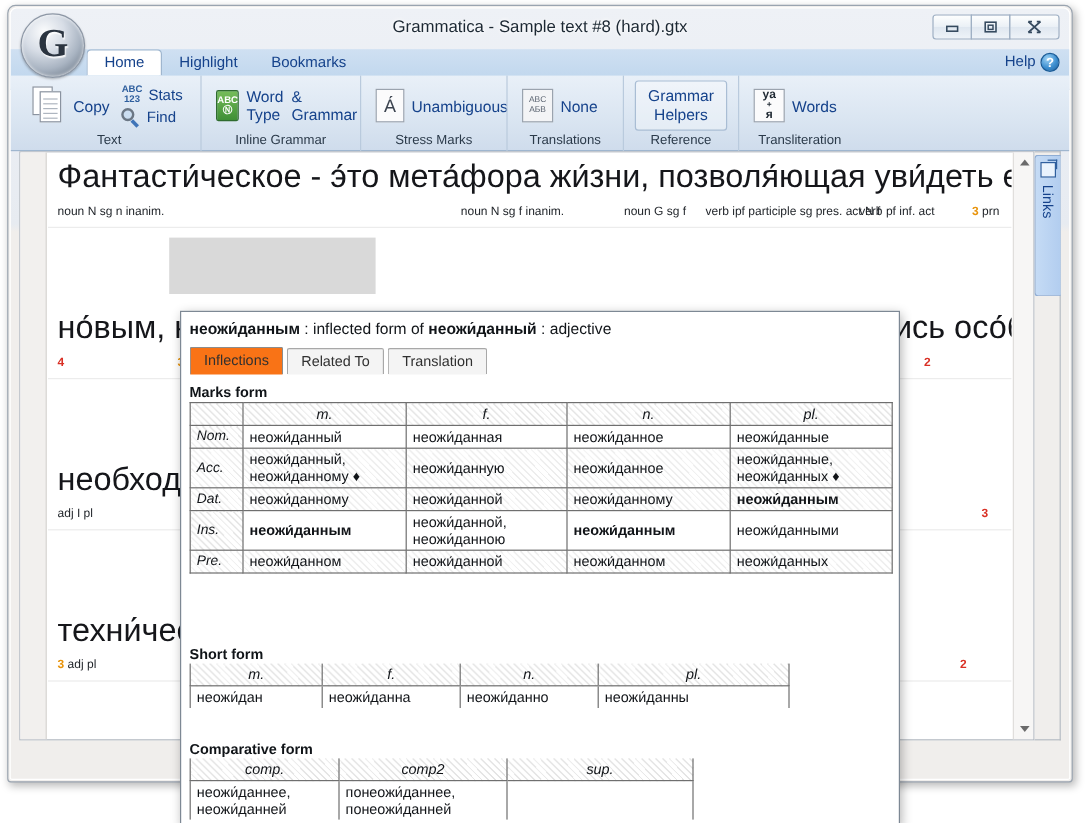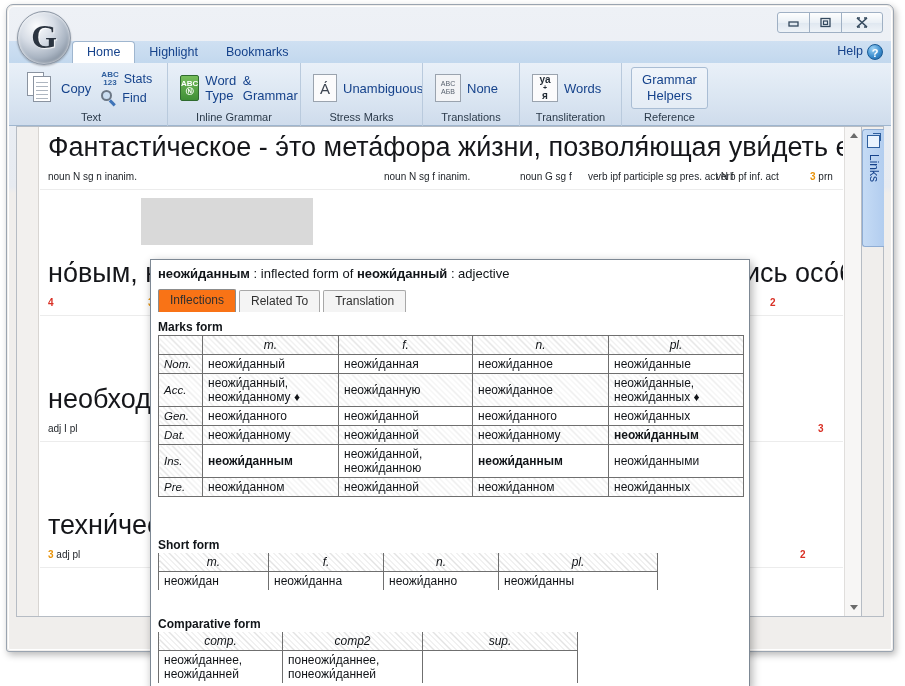--- a/index.html
+++ b/index.html
@@ -278,20 +278,21 @@
   table.plain th:last-child, table.plain td:last-child { border-right:1px solid #6f6f6f; }
 </style>
 </head>
 <body>
 
 <div id="root">
   <div class="window">
     <div class="win-inner">
 
       <div class="titlebar">
+        <div class="title-text">Grammatica - Sample text #8 (hard).gtx</div>
         <div class="wbtns">
           <div class="wbtn">
             <svg width="13" height="11" viewBox="0 0 13 11">
               <rect x="2" y="5" width="9" height="4" fill="none" stroke="#34495e" stroke-width="1.3"></rect>
             </svg>
           </div>
           <div class="wbtn">
             <svg width="13" height="11" viewBox="0 0 13 11">
               <rect x="2" y="1.5" width="9" height="8" fill="none" stroke="#34495e" stroke-width="1.3"></rect>
               <rect x="4.5" y="4" width="4" height="3.5" fill="none" stroke="#34495e" stroke-width="1.2"></rect>
@@ -382,44 +383,44 @@
           <div class="rgroup" style="width:97px">
             <div class="rg-body">
               <div class="bigbtn">
                 <span class="ico-box">ABC<br>АБВ</span>
                 <span class="lbl">None</span>
               </div>
             </div>
             <div class="rg-label">Translations</div>
           </div>
 
+          <div class="rgroup" style="width:96px">
+            <div class="rg-body" style="justify-content:center">
+              <div class="btn-outline">
+                <div class="lbl">Grammar</div>
+                <div class="lbl">Helpers</div>
+              </div>
+            </div>
+            <div class="rg-label">Reference</div>
+          </div>
+
           <div class="rgroup" style="width:102px">
             <div class="rg-body">
               <div class="bigbtn">
                 <span class="ico-translit">
                   <span style="font-size:10px">ya</span>
                     <span style="font-size:7px">+</span>
                     <span style="font-size:10px">я</span>
                 </span>
                 <span class="lbl">Words</span>
               </div>
             </div>
             <div class="rg-label">Transliteration</div>
           </div>
 
-          <div class="rgroup" style="width:96px">
-            <div class="rg-body" style="justify-content:center">
-              <div class="btn-outline">
-                <div class="lbl">Grammar</div>
-                <div class="lbl">Helpers</div>
-              </div>
-            </div>
-            <div class="rg-label">Reference</div>
-          </div>
-
         </div>
       </div>
 
       <div class="rightpane"></div>
 
       <div class="docarea" style="right:29px">
         <div class="gutter"></div>
 
         <div class="hl" style="left:124px; top:71px; width:172px; height:47px;"></div>
 
@@ -512,27 +513,20 @@
           </tr>
           <tr class="shade">
             <td class="rowhdr">Acc.</td>
             <td style="white-space:pre-line">неожи́данный,
 неожи́данному ♦</td>
             <td>неожи́данную</td>
             <td>неожи́данное</td>
             <td style="white-space:pre-line">неожи́данные,
 неожи́данных ♦</td>
           </tr>
-          <tr>
-            <td class="rowhdr">Gen.</td>
-            <td>неожи́данного</td>
-            <td>неожи́данной</td>
-            <td>неожи́данного</td>
-            <td>неожи́данных</td>
-          </tr>
           <tr class="shade">
             <td class="rowhdr">Dat.</td>
             <td>неожи́данному</td>
             <td>неожи́данной</td>
             <td>неожи́данному</td>
             <td class="b">неожи́данным</td>
           </tr>
           <tr>
             <td class="rowhdr">Ins.</td>
             <td class="b">неожи́данным</td>

